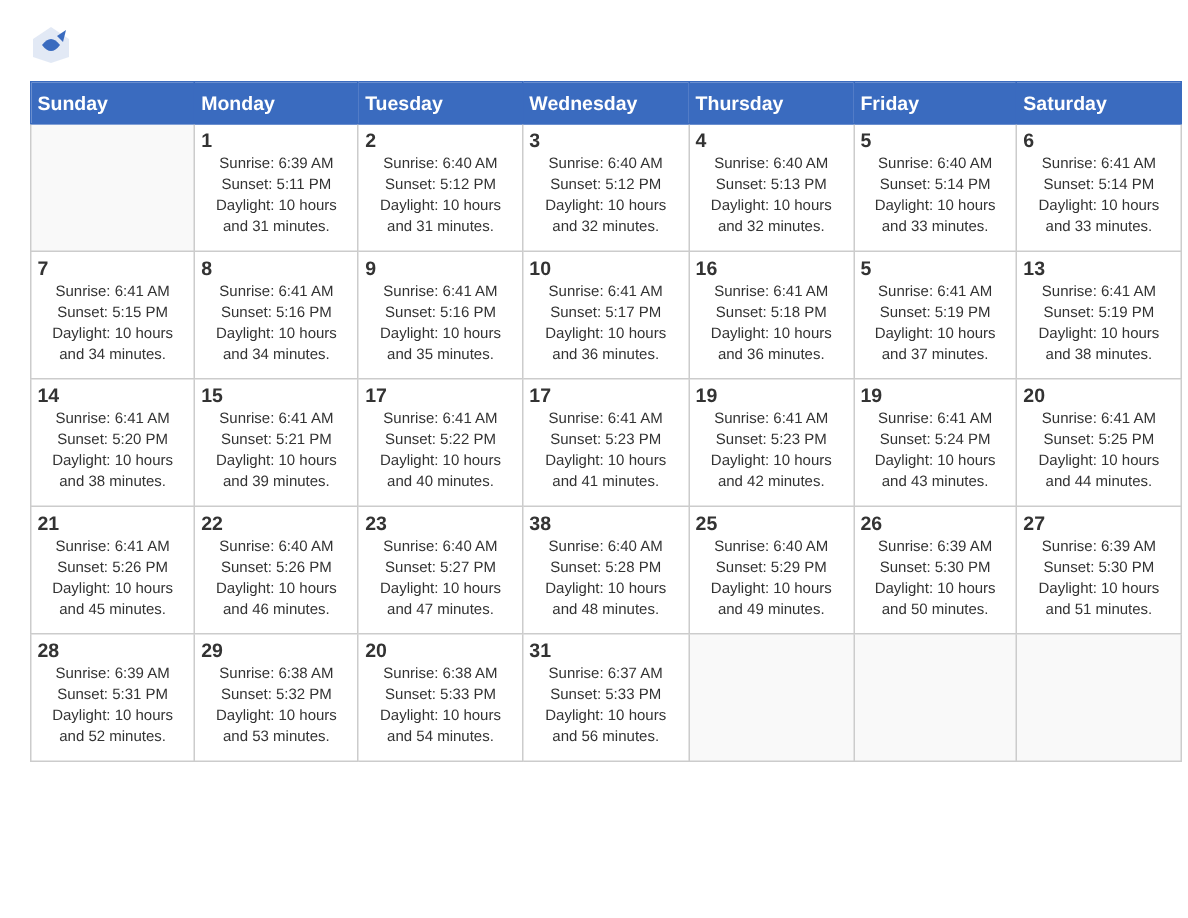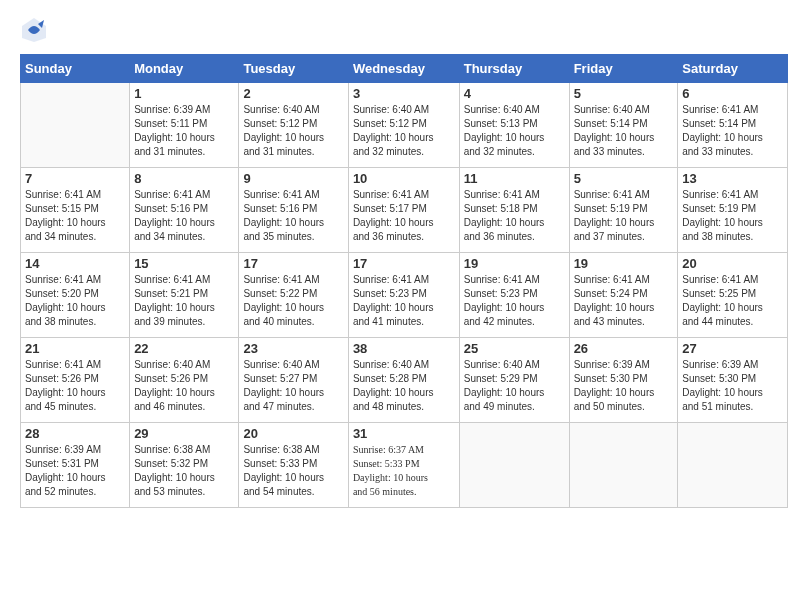--- a/index.html
+++ b/index.html
@@ -87,20 +87,21 @@
       font-size: 13px;
       font-weight: bold;
       color: #333;
       display: block;
       margin-bottom: 2px;
     }
     .cell-content {
       font-size: 10px;
       line-height: 1.4;
       color: #333;
+      text-align: center;
     }
     tbody tr {
       height: 85px;
     }
     .empty-cell {
       background: #f9f9f9;
     }
   </style>
 </head>
 <body>
@@ -205,21 +206,21 @@
 and 35 minutes.</div>
           </td>
           <td>
             <span class="day-number">10</span>
             <div class="cell-content" style="white-space: pre-line;">Sunrise: 6:41 AM
 Sunset: 5:17 PM
 Daylight: 10 hours
 and 36 minutes.</div>
           </td>
           <td>
-            <span class="day-number">11</span>
+            <span class="day-number">16</span>
             <div class="cell-content" style="white-space: pre-line;">Sunrise: 6:41 AM
 Sunset: 5:18 PM
 Daylight: 10 hours
 and 36 minutes.</div>
           </td>
           <td>
             <span class="day-number">5</span>
             <div class="cell-content" style="white-space: pre-line;">Sunrise: 6:41 AM
 Sunset: 5:19 PM
 Daylight: 10 hours
@@ -352,21 +353,21 @@
           </td>
           <td>
             <span class="day-number">20</span>
             <div class="cell-content" style="white-space: pre-line;">Sunrise: 6:38 AM
 Sunset: 5:33 PM
 Daylight: 10 hours
 and 54 minutes.</div>
           </td>
           <td>
             <span class="day-number">31</span>
-            <div class="cell-content" style="white-space: pre-line; font-family: Liberation Serif, serif;">Sunrise: 6:37 AM
+            <div class="cell-content" style="white-space: pre-line;">Sunrise: 6:37 AM
 Sunset: 5:33 PM
 Daylight: 10 hours
 and 56 minutes.</div>
           </td>
           <td class="empty-cell"></td>
           <td class="empty-cell"></td>
           <td class="empty-cell"></td>
         </tr>
       </tbody>
   </table>

